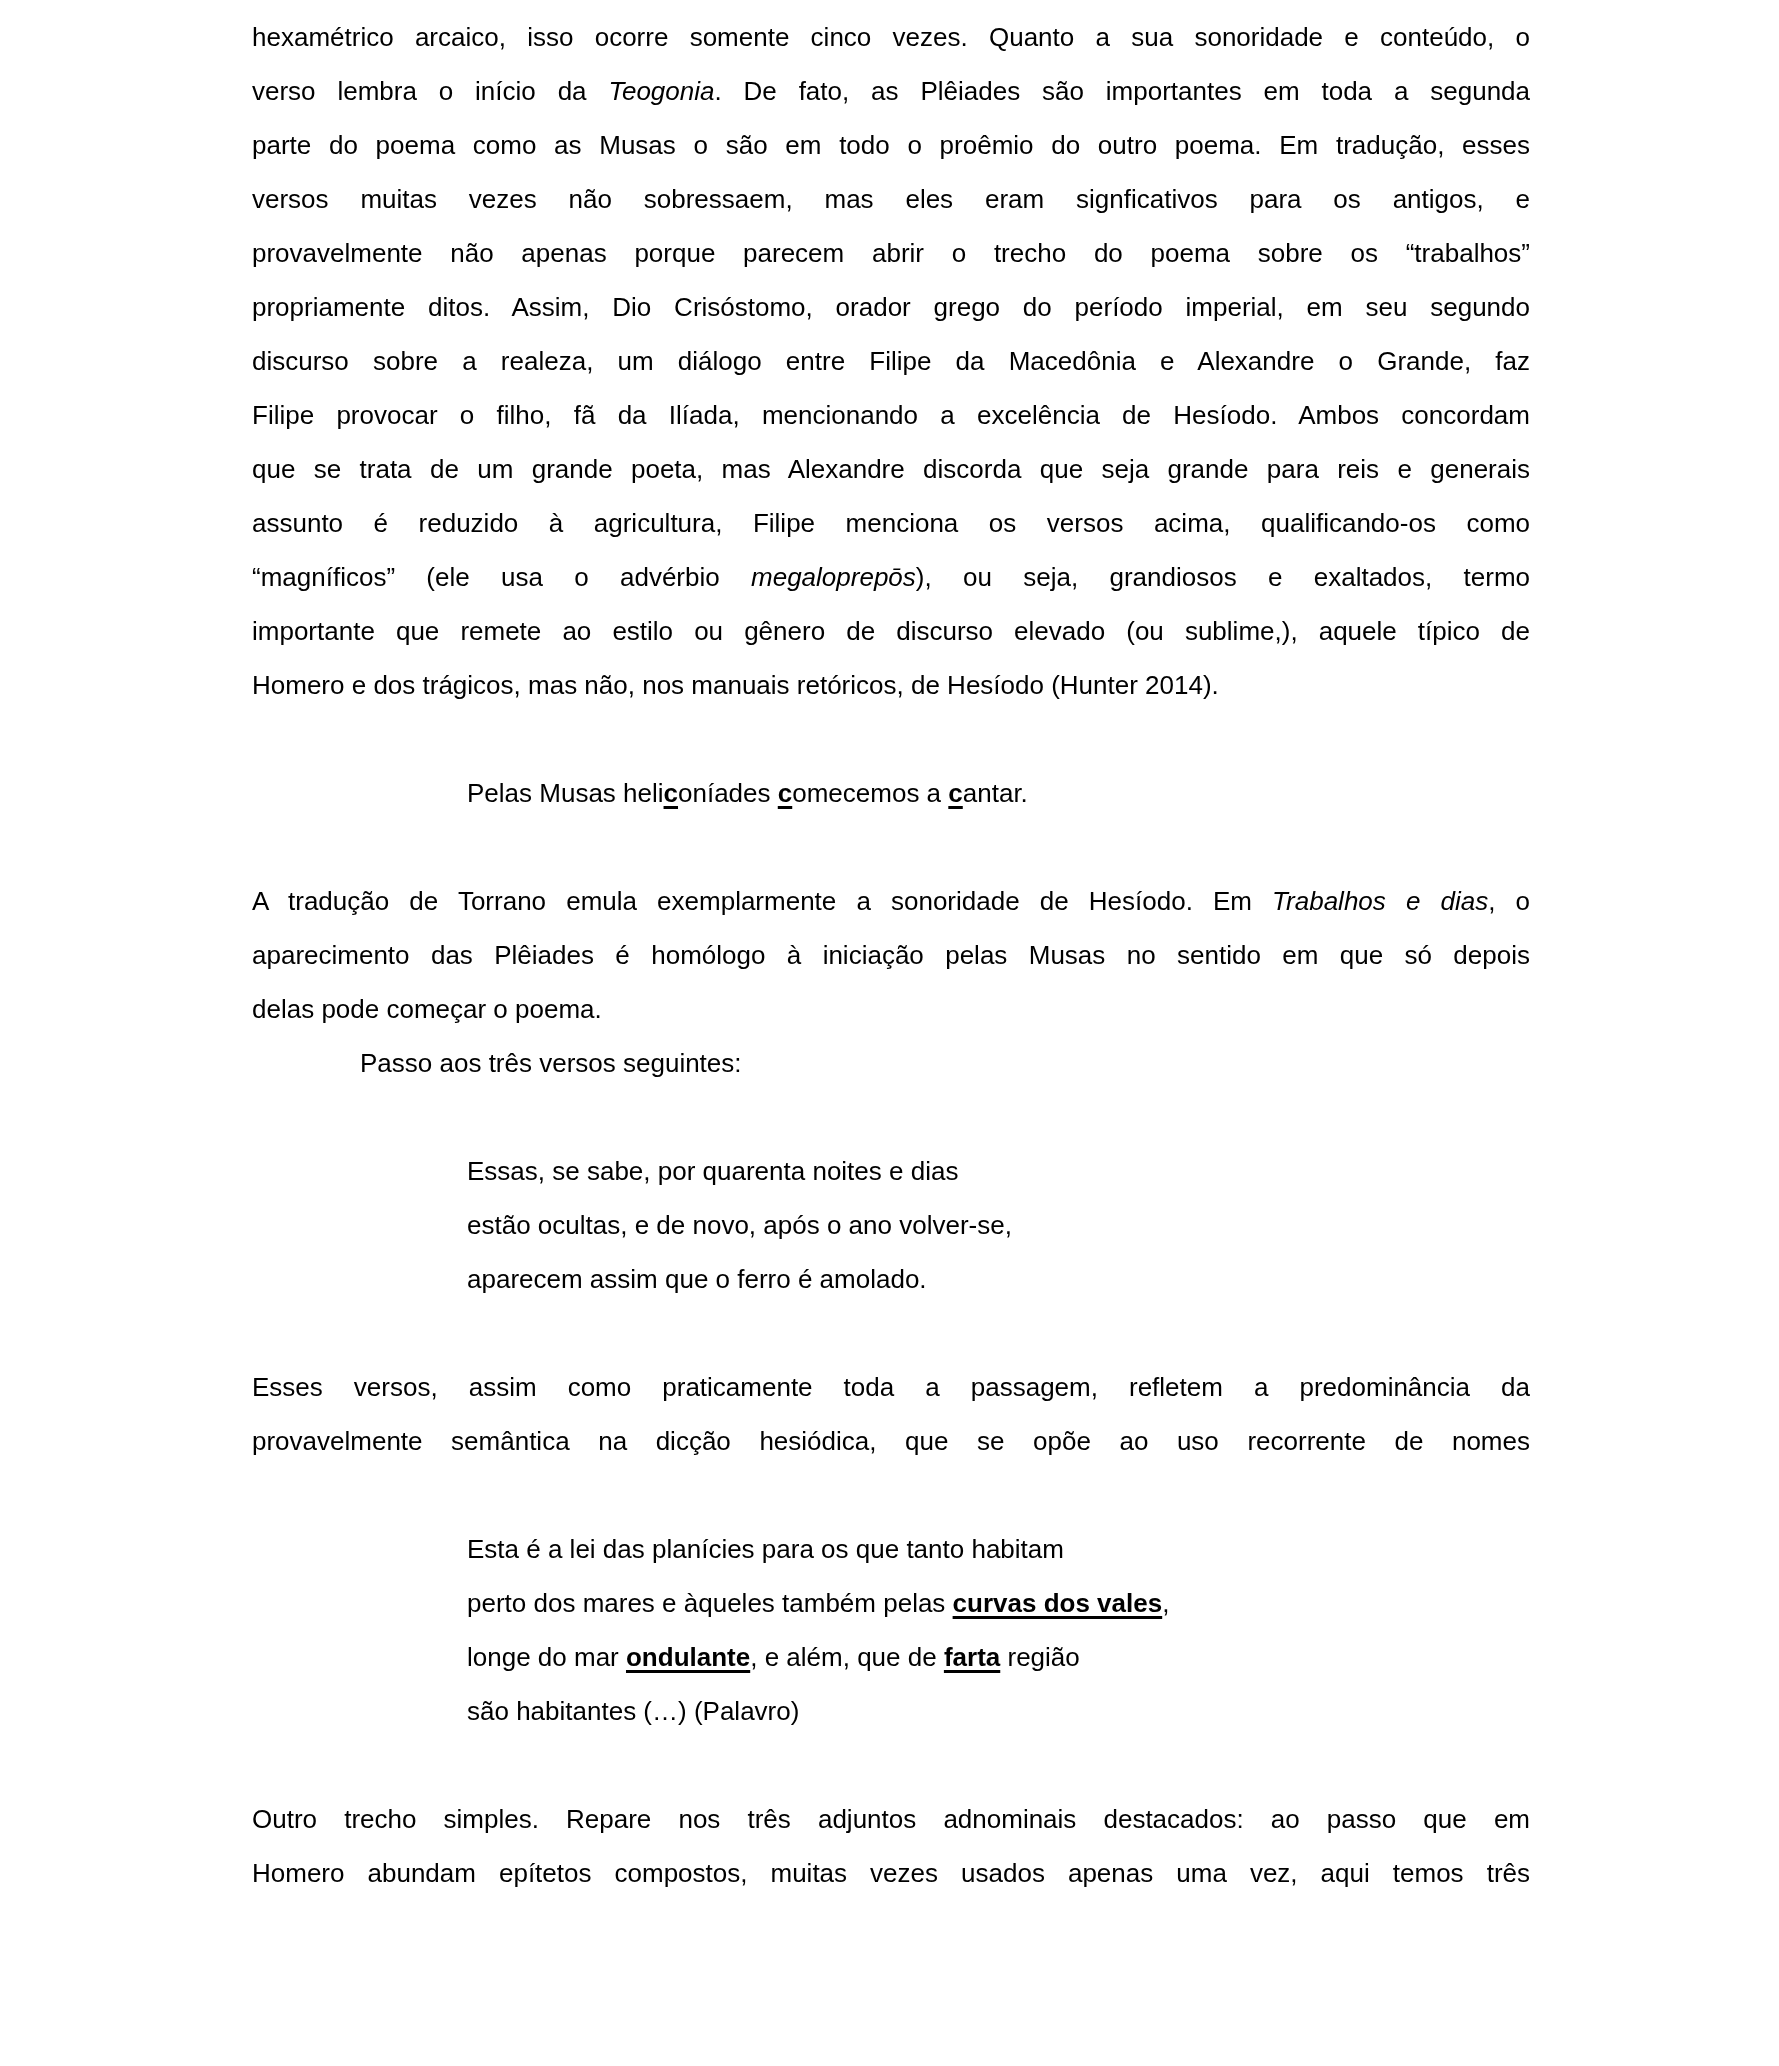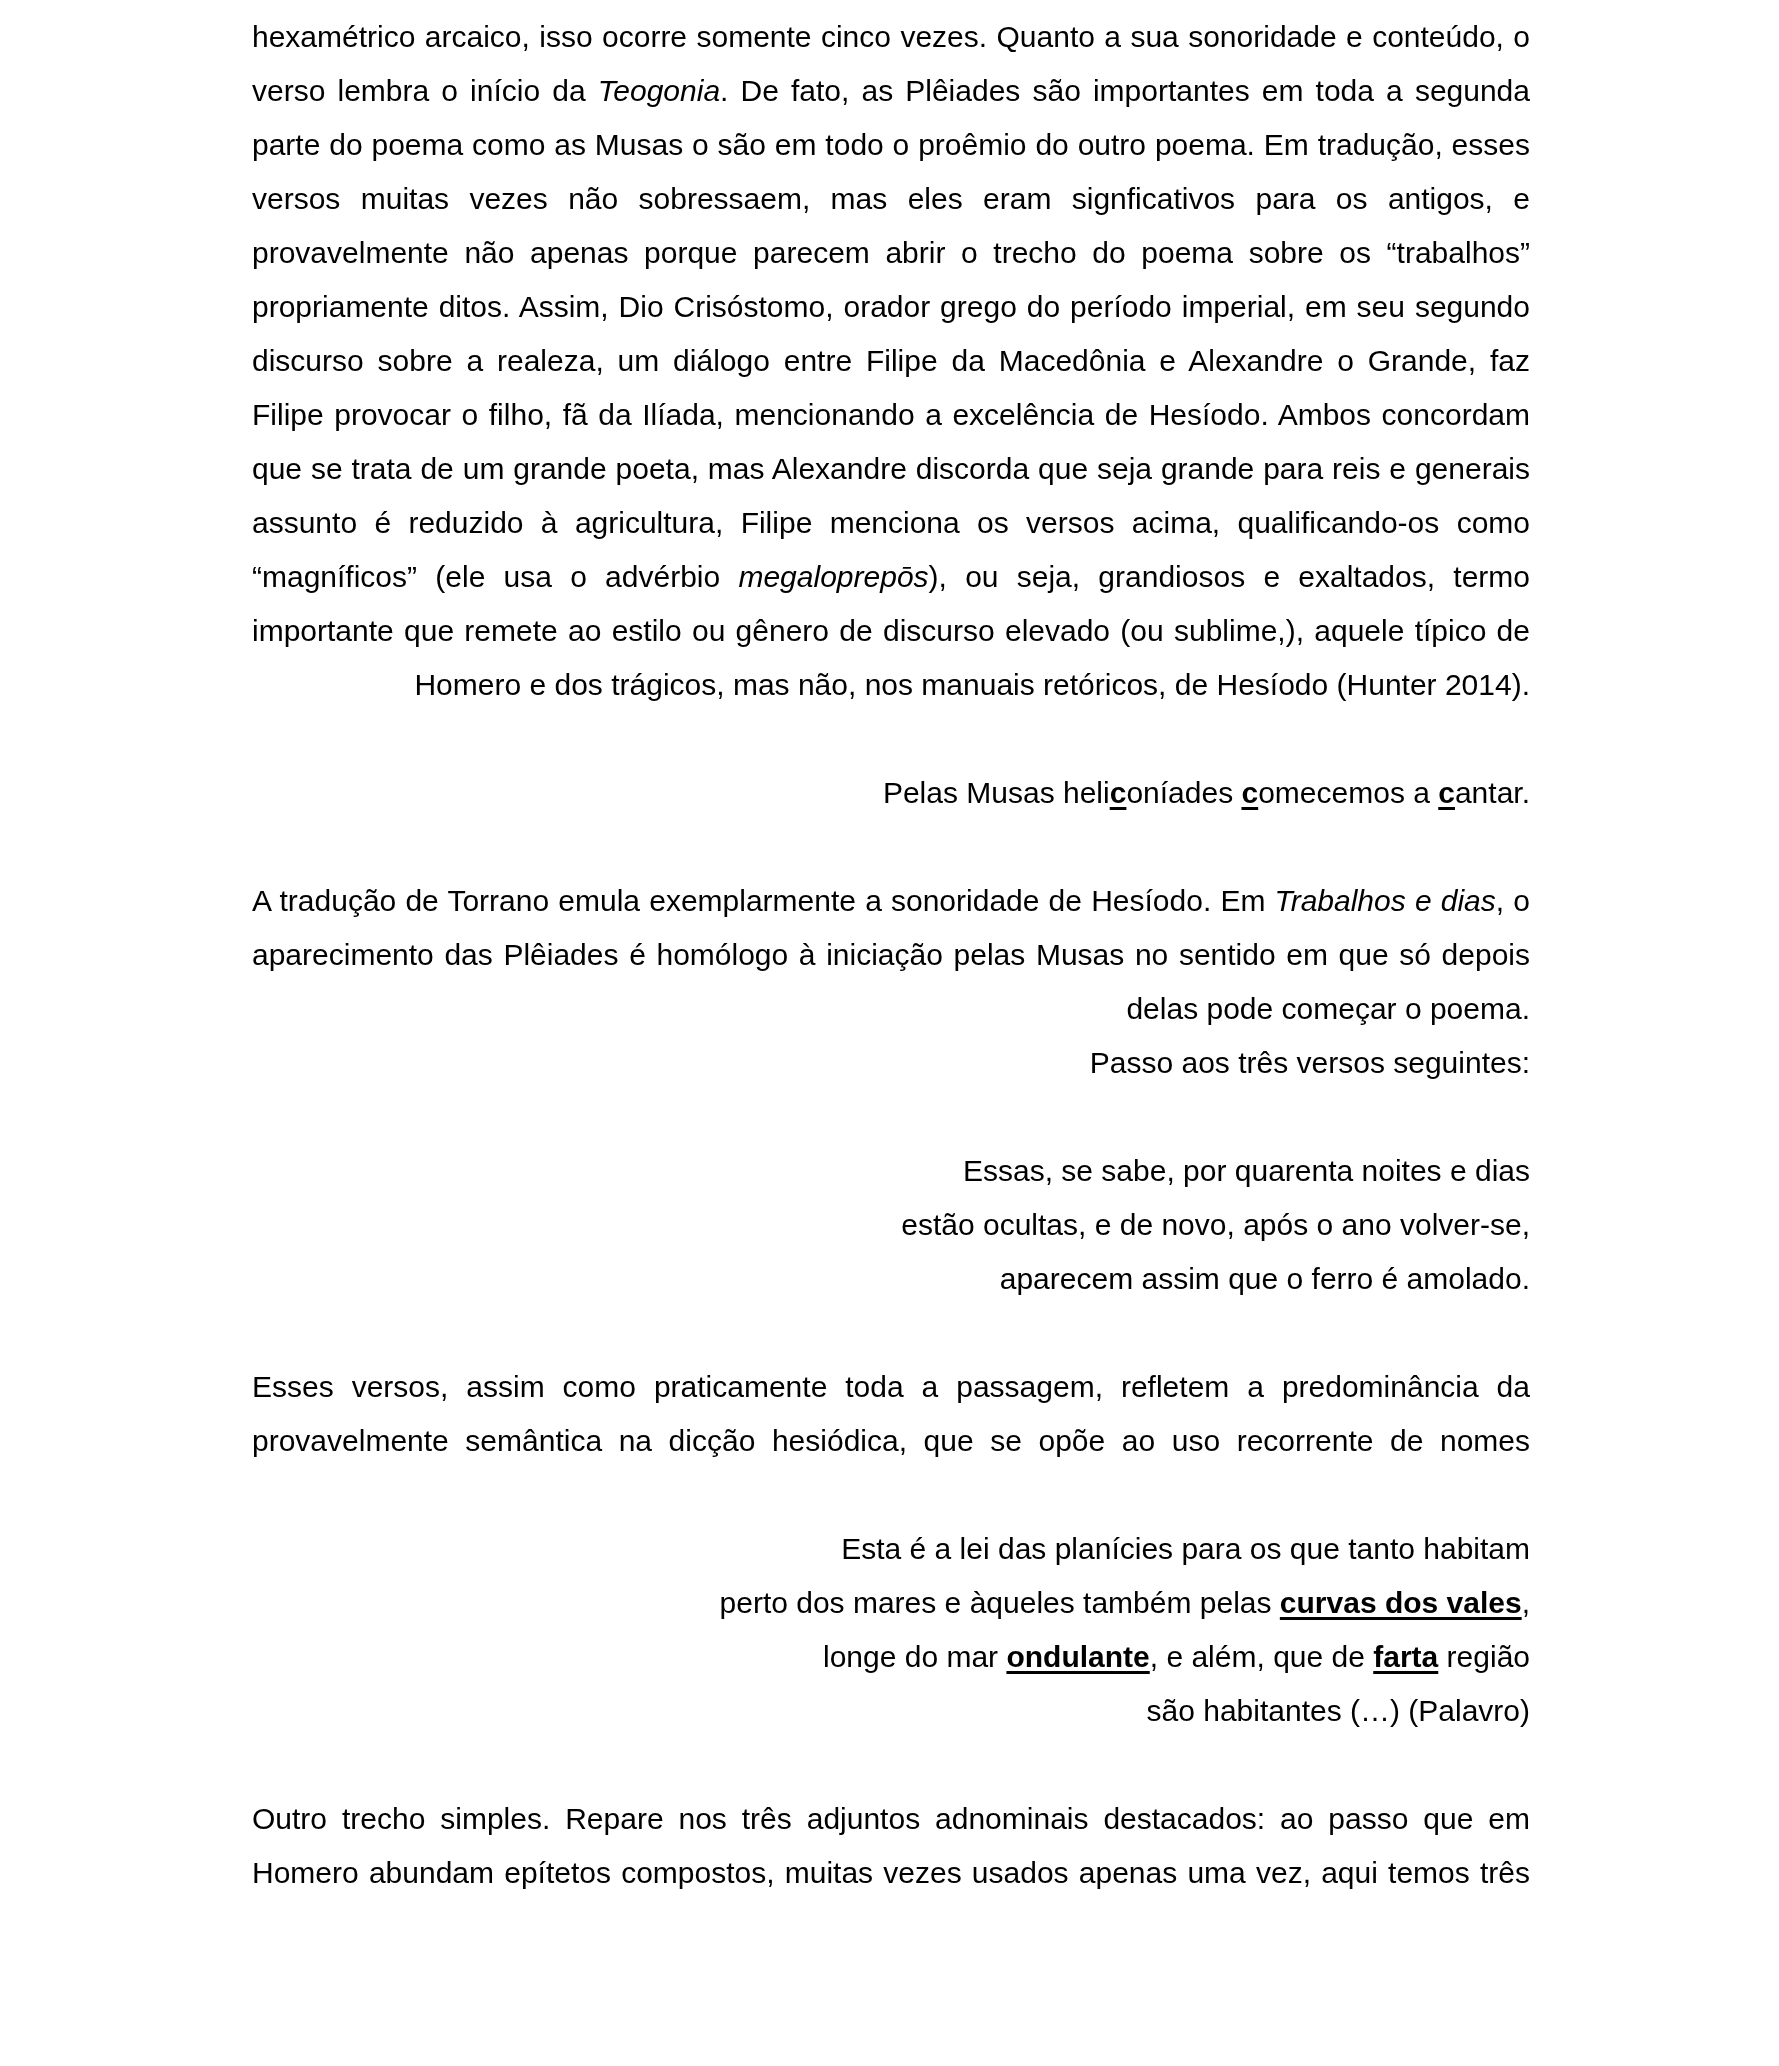--- a/index.html
+++ b/index.html
@@ -12,31 +12,31 @@
     height: 2066px;
     overflow: hidden;
   }
   .page {
     box-sizing: border-box;
     width: 1779px;
     height: 2066px;
     background: #ffffff;
     padding: 10px 249px 0 252px;
     font-family: "Liberation Sans", sans-serif;
-    font-size: 30px;
+    font-size: 26px;
     line-height: 54px;
     color: #000000;
   }
   .doc-text {
     width: 100%;
   }
   .line {
     height: 54px;
     overflow: hidden;
-    text-align: right;
+    text-align: left;
     white-space: normal;
   }
   .line.blank {
     height: 54px;
   }
   .line.justify {
     text-align: justify;
     text-align-last: justify;
   }
   .line.tab {

